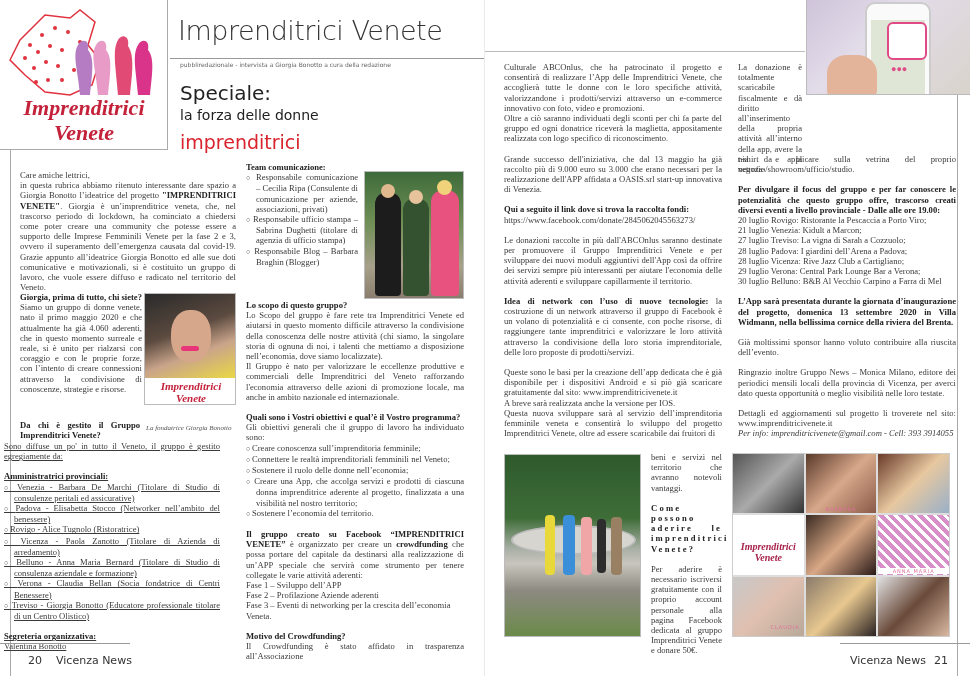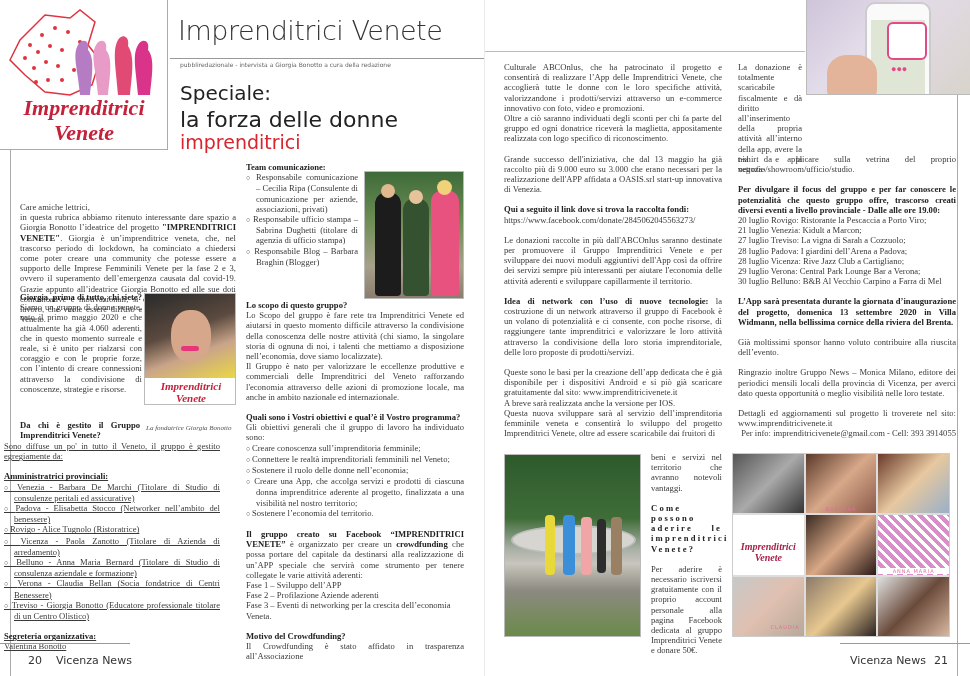--- a/index.html
+++ b/index.html
@@ -10,21 +10,21 @@
   #page-right { left: 485px; width: 485px; }
   .fold { position: absolute; left: 484px; top: 0; width: 2px; height: 676px; background: linear-gradient(to right, #e6e6e6, #fafafa); }
 
   
   .logo-box { position: absolute; left: 0; top: 0; width: 168px; height: 150px; border: 1px solid #aaa; border-top: none; border-left: none; background: #fff; overflow: hidden; }
   .left-rule-v { position: absolute; left: 10px; top: 150px; width: 1px; height: 526px; background: #aaa; }
   .masthead-title { position: absolute; left: 178px; top: 17px; font-family: "DejaVu Sans", sans-serif; font-weight: 200; font-size: 27px; letter-spacing: -0.5px; color: #333; line-height: 1; }
   .masthead-rule { position: absolute; left: 170px; top: 58px; width: 315px; height: 1px; background: #999; }
   .masthead-sub { position: absolute; left: 180px; top: 61px; font-family: "DejaVu Sans", sans-serif; font-size: 6px; color: #666; }
   .special-1 { position: absolute; left: 180px; top: 82px; font-family: "DejaVu Sans", sans-serif; font-size: 20px; color: #222; line-height: 1.1; }
-  .special-2 { position: absolute; left: 180px; top: 108px; font-family: "DejaVu Sans", sans-serif; font-size: 22px; color: #222; line-height: 1.1; }
+  .special-2 { position: absolute; left: 180px; top: 108px; font-family: "DejaVu Sans", sans-serif; font-size: 14px; color: #222; line-height: 1.1; }
   .special-3 { position: absolute; left: 180px; top: 132px; font-family: "DejaVu Sans", sans-serif; font-size: 19px; color: #d9232d; line-height: 1.1; }
 
   .col { position: absolute; font-size: 8.6px; line-height: 10.2px; text-align: justify; color: #3a3a3a; }
   .col p { margin-bottom: 10px; }
   .col b { color: #222; }
   .col .h { font-weight: bold; color: #222; }
   .col ul { list-style: none; }
   .col li { padding-left: 10px; text-indent: -10px; }
   .col li::before { content: "○ "; font-size: 7px; }
   .nomb { margin-bottom: 0 !important; }
@@ -77,21 +77,21 @@
   </div>
   <div class="left-rule-v"></div>
 
   <div class="masthead-title">Imprenditrici Venete</div>
   <div class="masthead-rule"></div>
   <div class="masthead-sub">pubbliredazionale - intervista a Giorgia Bonotto a cura della redazione</div>
   <div class="special-1">Speciale:</div>
   <div class="special-2">la forza delle donne</div>
   <div class="special-3">imprenditrici</div>
 
-  <div class="col" style="left:20px; top:170px; width:216px;margin-top:32px;">
+  <div class="col" style="left:20px; top:170px; width:216px;">
     <p class="nomb">Care amiche lettrici,</p>
     <p><span>in questa rubrica abbiamo ritenuto interessante dare spazio a Giorgia Bonotto l’ideatrice del progetto </span><b>"IMPRENDITRICI VENETE"</b><span>. Giorgia è un’imprenditrice veneta, che, nel trascorso periodo di lockdown, ha cominciato a chiedersi come poter creare una community che potesse essere a supporto delle Imprese Femminili Venete per la fase 2 e 3, ovvero il superamento dell’emergenza causata dal covid-19. Grazie appunto all’ideatrice Giorgia Bonotto ed alle sue doti comunicative e motivazionali, si è costituito un gruppo di lavoro, che vuole essere diffuso e radicato nel territorio del Veneto.</span></p>
   </div>
 
   <div class="col" style="left:20px; top:292px; width:122px;">
     <p class="nomb h">Giorgia, prima di tutto, chi siete?</p>
     <p>Siamo un gruppo di donne venete, nato il primo maggio 2020 e che attualmente ha già 4.060 aderenti, che in questo momento surreale e reale, si è unito per rialzarsi con coraggio e con le proprie forze, con l’intento di creare connessioni attraverso la condivisione di conoscenze, strategie e risorse.</p>
   </div>
 
   <div class="photo" style="left:144px; top:293px; width:92px; height:112px; background: linear-gradient(160deg,#2a2a2a 0%,#5b4a3f 35%,#c9a48a 55%,#e8d44a 80%,#f0e050 100%);">
@@ -224,21 +224,21 @@
     <div>27 luglio Treviso: La vigna di Sarah a Cozzuolo;</div>
     <div>28 luglio Padova: I giardini dell’Arena a Padova;</div>
     <div>28 luglio Vicenza: Rive Jazz Club a Cartigliano;</div>
     <div>29 luglio Verona: Central Park Lounge Bar a Verona;</div>
     <div>30 luglio Belluno: B&amp;B Al Vecchio Carpino a Farra di Mel</div>
   </div>
   <p class="h">L’App sarà presentata durante la giornata d’inaugurazione del progetto, domenica 13 settembre 2020 in Villa Widmann, nella bellissima cornice della riviera del Brenta.</p>
   <p>Già moltissimi sponsor hanno voluto contribuire alla riuscita dell’evento.</p>
   <p>Ringrazio inoltre Gruppo News – Monica Milano, editore dei periodici mensili locali della provincia di Vicenza, per averci dato questa opportunità o meglio visibilità nelle loro testate.</p>
   <p class="nomb">Dettagli ed aggiornamenti sul progetto li troverete nel sito: www.imprenditricivenete.it</p>
-  <p style="text-align:right;">Per info: imprenditricivenete@gmail.com - Cell: 393 3914055</p>
+  <p style="text-align:left;font-style:italic;">Per info: imprenditricivenete@gmail.com - Cell: 393 3914055</p>
 </div>
 
 <div style="position:absolute; left:732px; top:453px; width:218px; height:184px; display:grid; grid-template-columns: repeat(3, 1fr); grid-template-rows: repeat(3, 1fr); gap:2px; background:#ddd; border:1px solid #ccc;">
   <div style="background:linear-gradient(135deg,#555,#aaa,#333);"></div>
   <div style="background:linear-gradient(135deg,#5a3a2a,#d8a88a,#8a5a4a); position:relative;">
       <span style="position:absolute; bottom:1px; left:0; right:0; text-align:center; font-family:'DejaVu Sans',sans-serif; font-size:5px; color:#e0709a; letter-spacing:1px;">BARBARA</span>
     </div>
   <div style="background:linear-gradient(135deg,#6a3a2a,#e7c8a0,#9ab0c8);"></div>
   <div style="background:#fff; position:relative; font-family:'Liberation Serif',serif; font-style:italic; font-weight:bold; color:#a8224a; font-size:10px; text-align:center; line-height:11px; padding-top:26px;">
     <div>Imprenditrici</div>

